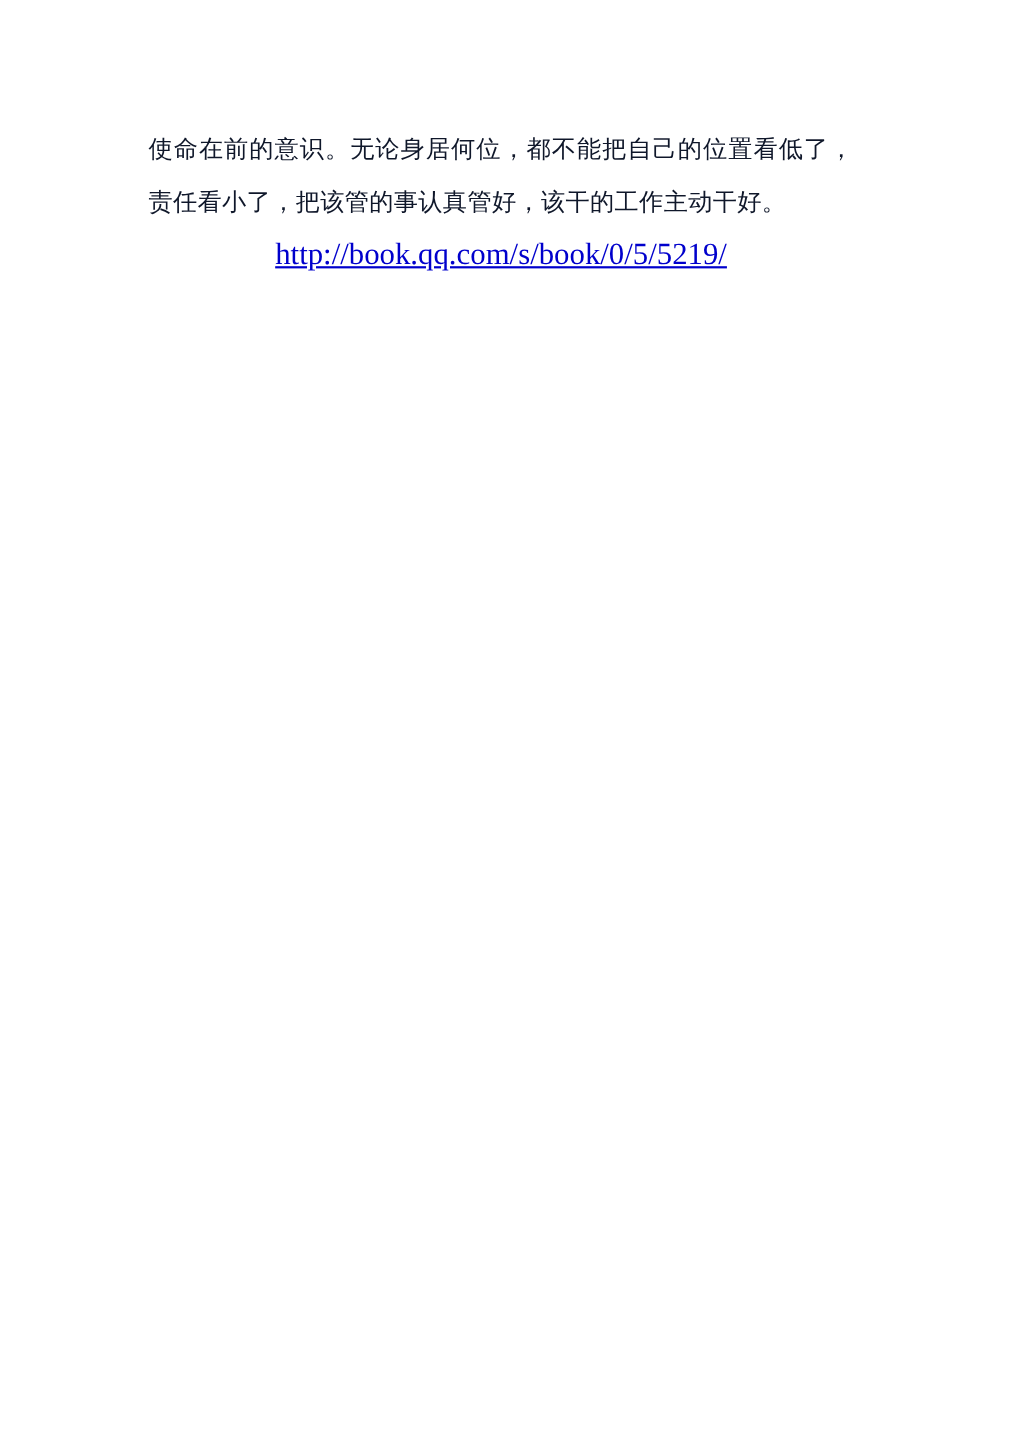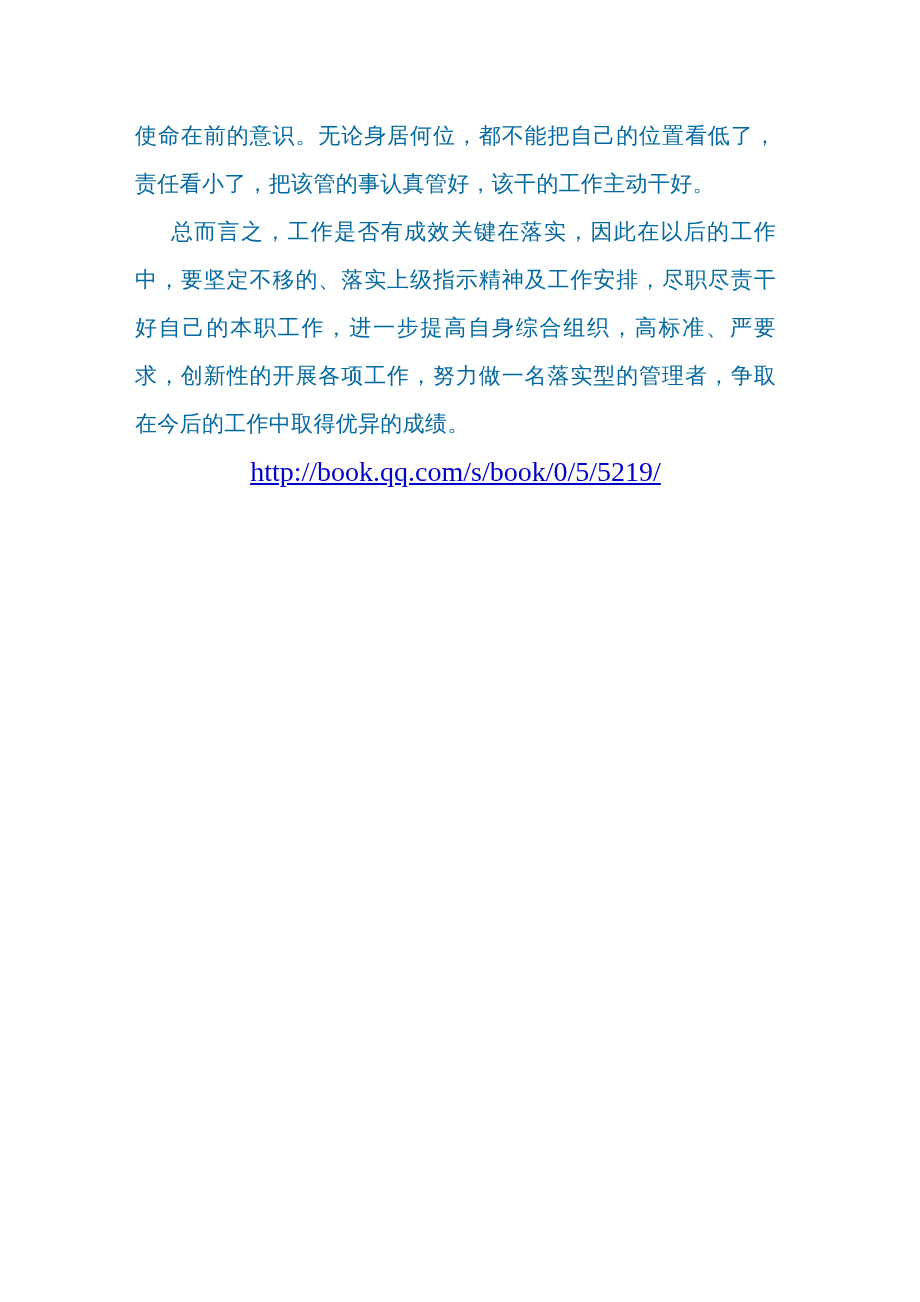--- a/index.html
+++ b/index.html
@@ -18,21 +18,21 @@
     position: absolute;
     left: 135px;
     top: 112px;
     width: 641px;
   }
   .para {
     font-size: 22px;
     line-height: 48px;
     text-align: justify;
     text-justify: inter-ideograph;
-    color: #0369a1;
+    color: #0f172a;
     letter-spacing: 0.3px;
   }
   .para.indent {
     text-indent: 36px;
   }
   .para .bold-run {
     font-weight: bold;
   }
   .url-line {
     font-size: 28px;
@@ -55,19 +55,18 @@
 </style>
 </head>
 <body>
 
 <div class="page">
   <div class="content">
 
     <p class="para"><span>使命在前的意识。无论身居何位，都不能把自己的位置看低了，责任看小了，把该管的事认真管好，该干的工作主动干好。</span></p>
 
 
-    <p class="para indent"><span>总而言之，工作是否有成效关键在落实，因此在以后的工作中，要坚定不移的、落实上级指示精神及工作安排，尽职尽责干好自己的本职工作，进一步提高自身综合组织，高标准、严要求，创新性的开展各项工作，努力做一名落实型的管理者，争取在今后的工作中取得优异的成绩。</span></p>
 
     <p class="url-line"><a class="hyperlink" href="#" style="color: rgb(0, 0, 204);">http://book.qq.com/s/book/0/5/5219/</a></p>
 
 
   </div>
 </div>
 
 </body></html>

